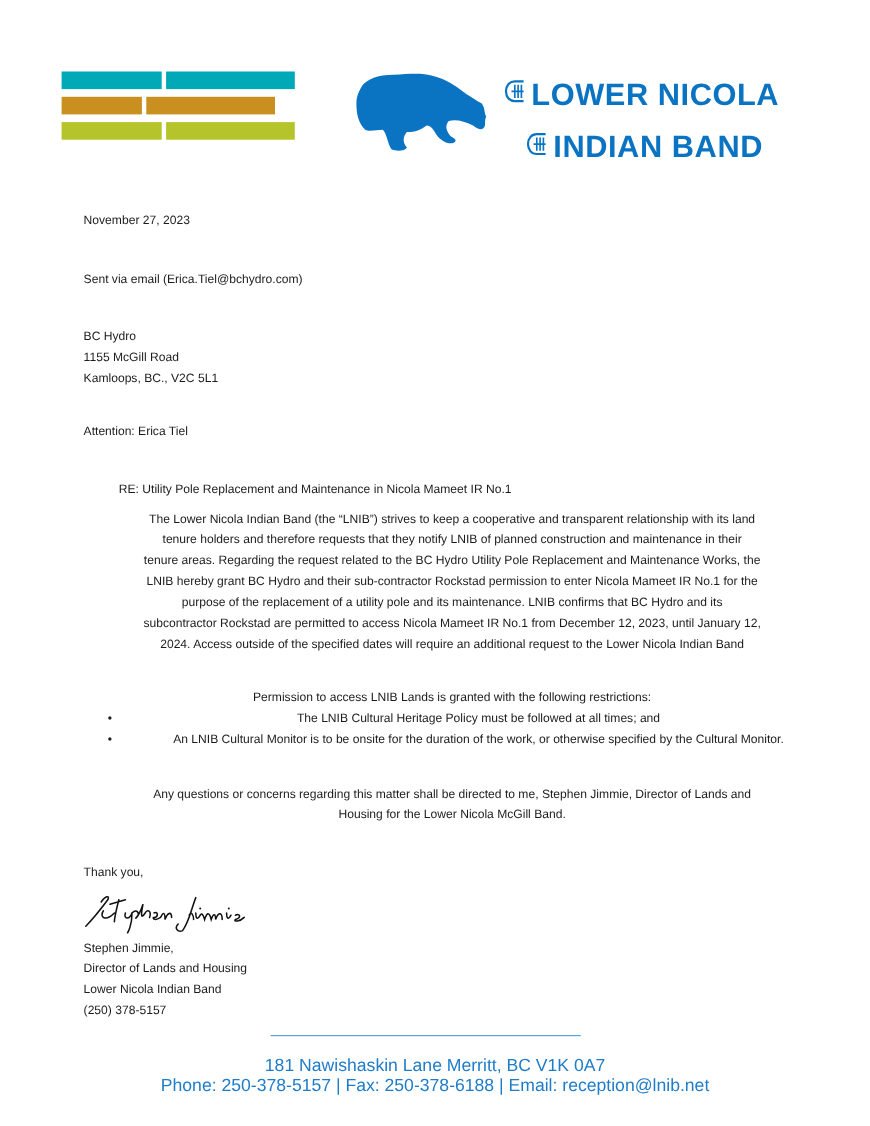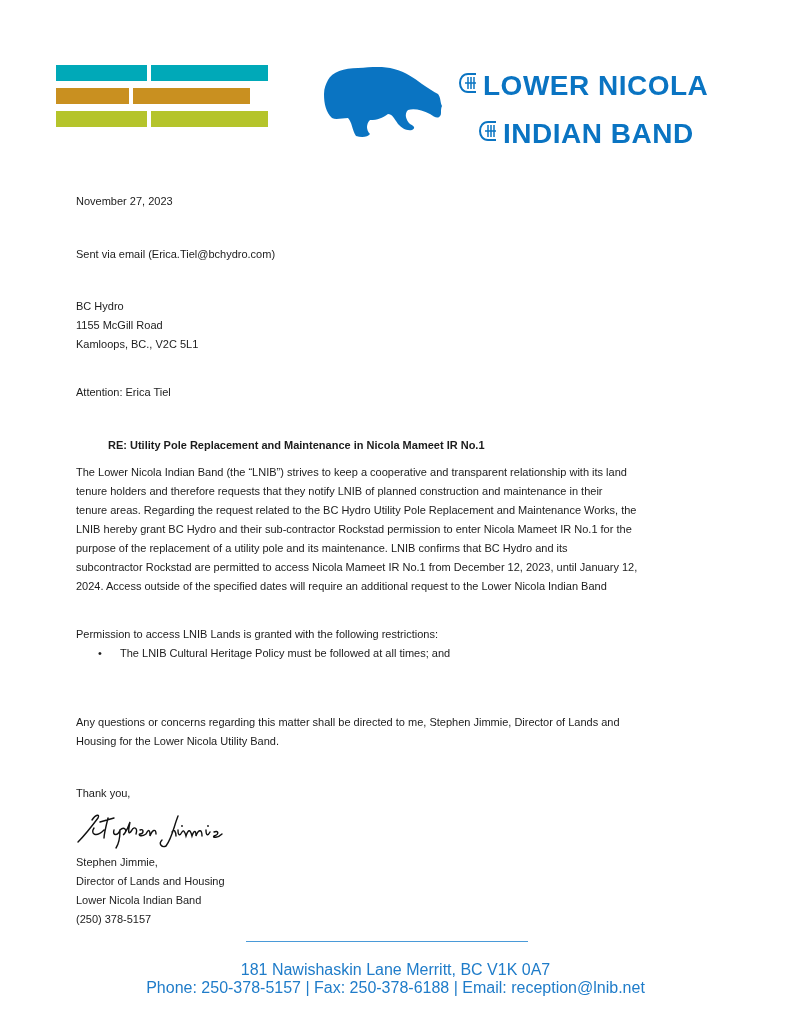--- a/index.html
+++ b/index.html
@@ -20,22 +20,22 @@
   .wordmark { position: absolute; left: 458px; top: 72px; color: #0a74c2; font-weight: bold; }
   .wm-line { display: flex; align-items: flex-start; height: 28px; font-size: 28px; line-height: 28px;
              letter-spacing: 0.5px; font-family: "Liberation Sans", sans-serif; }
   .wm-line.two { margin-left: 20px; margin-top: 20px; }
   .wm-mark { width: 20px; height: 22px; margin-right: 5px; flex: none; }
 
   
   .text { position: absolute; left: 76px; font-size: 11px; line-height: 19px;
           font-family: "Liberation Sans", sans-serif; color: #1c1c1c; }
   .narrow { font-family: "Liberation Sans Narrow", "Liberation Sans", sans-serif; }
-  .para { width: 670px; }
-  .bold { font-weight: bold; padding-left: 32px; }
+  .para { width: 670px; text-align: center; }
+  .bold { font-weight: normal; padding-left: 32px; }
   ul.restr { margin: 0; padding: 0; list-style: none; }
   ul.restr li { position: relative; padding-left: 44px; width: 630px; }
   ul.restr li::before { content: "\2022"; position: absolute; left: 22px; top: 0; }
 
   .sig { position: absolute; left: 74px; top: 808px; width: 170px; height: 42px; }
 
   .footer-rule { position: absolute; left: 246px; top: 941px; width: 282px; height: 1px; background: #4a9ad8; }
   .footer { position: absolute; left: 0; width: 791px; text-align: center; color: #1f7cc9;
             font-size: 16px; line-height: 18px; font-family: "Liberation Sans", sans-serif; }
 </style>
@@ -107,26 +107,27 @@
     <div>LNIB hereby grant BC Hydro and their sub-contractor Rockstad permission to enter Nicola Mameet IR No.1 for the</div>
     <div>purpose of the replacement of a utility pole and its maintenance. LNIB confirms that BC Hydro and its</div>
     <div>subcontractor Rockstad are permitted to access Nicola Mameet IR No.1 from December 12, 2023, until January 12,</div>
     <div>2024.  Access outside of the specified dates will require an additional request to the Lower Nicola Indian Band</div>
   </div>
 
   <div class="text para narrow" style="top:625px">
     <div>Permission to access LNIB Lands is granted with the following restrictions:</div>
     <ul class="restr">
       <li>The LNIB Cultural Heritage Policy must be followed at all times; and</li>
+      <li>An LNIB Cultural Monitor is to be onsite for the duration of the work, or otherwise specified by the Cultural Monitor.</li>
     </ul>
   </div>
 
   <div class="text para narrow" style="top:713px">
     <div>Any questions or concerns regarding this matter shall be directed to me, Stephen Jimmie, Director of Lands and</div>
-    <div>Housing for the Lower Nicola Utility Band.</div>
+    <div>Housing for the Lower Nicola McGill Band.</div>
   </div>
 
   <div class="text narrow" style="top:784px">Thank you,</div>
 
   <svg class="sig" viewBox="0 0 170 42">
     <path d="M4 34 C10 28 18 18 24 10 C26 6 22 6 18 12 M20 20 C16 26 22 30 30 22 M26 14 L40 10 M34 10 C32 18 30 26 30 30 M40 22 C38 28 44 28 46 22 C46 34 42 40 42 40 M46 22 C50 18 54 22 50 26 C48 28 52 26 56 14 C54 24 54 28 58 22 C60 18 64 20 62 26 M66 22 C70 20 70 26 66 26 C64 26 66 30 72 26 C74 22 76 20 76 28 C78 22 82 20 82 26" fill="none" stroke="#111" stroke-width="1.4" stroke-linecap="round"></path>
     <path d="M104 8 C100 18 98 30 92 38 C88 40 84 36 88 32 M98 24 C100 20 102 24 102 28 M104 22 C104 28 106 28 108 24 C110 20 112 28 112 28 C114 22 116 20 118 28 C120 22 122 22 122 28 C124 22 128 20 128 28 M132 22 C132 28 134 28 136 24 M140 24 C144 22 146 26 140 28 C138 30 144 30 148 26" fill="none" stroke="#111" stroke-width="1.4" stroke-linecap="round"></path>
     <circle cx="108" cy="18" r="0.9" fill="#111"></circle>
     <circle cx="134" cy="18" r="0.9" fill="#111"></circle>
   </svg>

